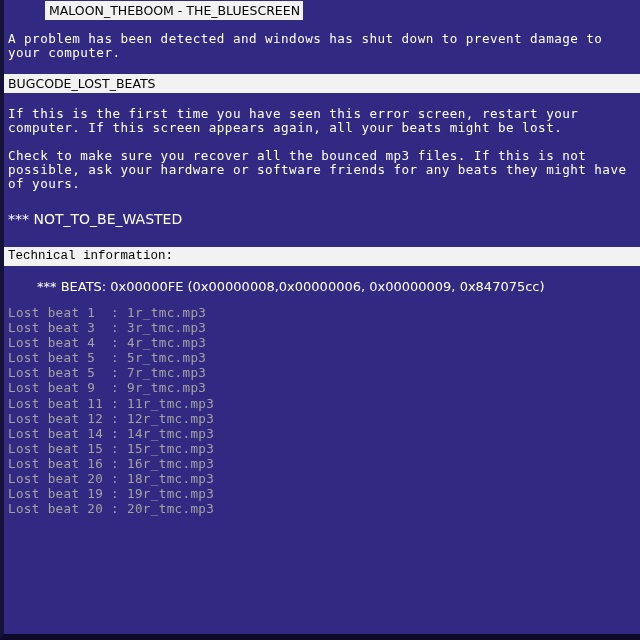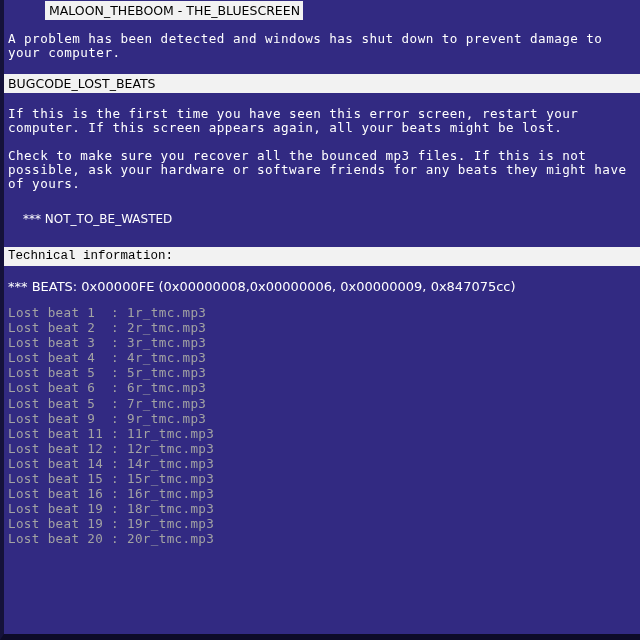--- a/index.html
+++ b/index.html
@@ -50,33 +50,34 @@
     font-family: "DejaVu Sans Mono", "Liberation Mono", monospace;
     font-size: 12.6px;
     line-height: 14px;
     color: #ffffff;
     white-space: pre-wrap;
     padding-left: 4px;
     letter-spacing: 0.45px;
   }
   .sans-line {
     font-family: "DejaVu Sans", "Liberation Sans", sans-serif;
-    font-size: 12px;
+    font-size: 14px;
     line-height: 16px;
     color: #ffffff;
     white-space: pre;
-    padding-left: 19px;
+    padding-left: 4px;
   }
   .beats-line {
     font-family: "DejaVu Sans", "Liberation Sans", sans-serif;
     font-size: 13px;
     line-height: 17px;
     color: #ffffff;
     white-space: pre;
     padding-left: 4px;
+    margin-left: 29px;
   }
   .list-line {
     font-family: "DejaVu Sans Mono", "Liberation Mono", monospace;
     font-size: 12.6px;
     line-height: 15.1px;
     color: #a3a3a3;
     white-space: pre;
     padding-left: 4px;
     letter-spacing: 0.35px;
   }
@@ -123,32 +124,30 @@
   <div class="strip mono">Technical information:</div>
 
   <div class="sp-12"></div>
 
   <div class="beats-line">*** BEATS: 0x00000FE (0x00000008,0x00000006, 0x00000009, 0x847075cc)</div>
 
   <div class="sp-10"></div>
 
   <div>
     <div class="list-line">Lost beat 1  : 1r_tmc.mp3</div>
-    <div class="list-line">Lost beat 2  : 2r_tmc.mp3</div>
     <div class="list-line">Lost beat 3  : 3r_tmc.mp3</div>
     <div class="list-line">Lost beat 4  : 4r_tmc.mp3</div>
     <div class="list-line">Lost beat 5  : 5r_tmc.mp3</div>
-    <div class="list-line">Lost beat 6  : 6r_tmc.mp3</div>
     <div class="list-line">Lost beat 5  : 7r_tmc.mp3</div>
     <div class="list-line">Lost beat 9  : 9r_tmc.mp3</div>
     <div class="list-line">Lost beat 11 : 11r_tmc.mp3</div>
     <div class="list-line">Lost beat 12 : 12r_tmc.mp3</div>
     <div class="list-line">Lost beat 14 : 14r_tmc.mp3</div>
     <div class="list-line">Lost beat 15 : 15r_tmc.mp3</div>
     <div class="list-line">Lost beat 16 : 16r_tmc.mp3</div>
-    <div class="list-line">Lost beat 19 : 18r_tmc.mp3</div>
+    <div class="list-line">Lost beat 20 : 18r_tmc.mp3</div>
     <div class="list-line">Lost beat 19 : 19r_tmc.mp3</div>
     <div class="list-line">Lost beat 20 : 20r_tmc.mp3</div>
   </div>
 
   <div class="sp-14"></div>
 
 </div>
 
 </body></html>

